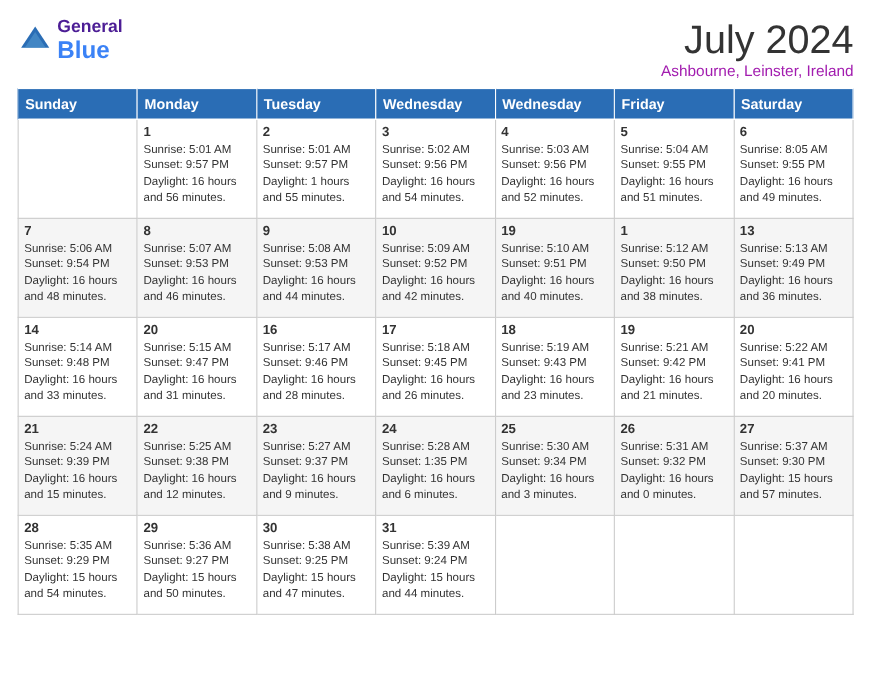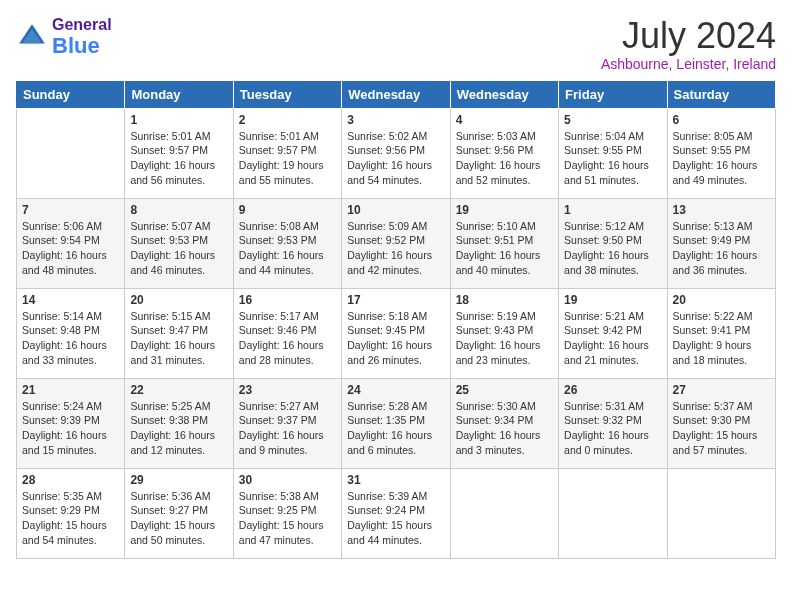--- a/index.html
+++ b/index.html
@@ -130,21 +130,21 @@
   </thead>
   <tbody id="calendar-body">
   <tr>
         <td class="empty"></td>
         <td>
           <span class="day-number">1</span>
           <div class="day-info"><span>Sunrise: 5:01 AM</span><br><span>Sunset: 9:57 PM</span><br><span>Daylight: 16 hours and 56 minutes.</span></div>
         </td>
         <td>
           <span class="day-number">2</span>
-          <div class="day-info"><span>Sunrise: 5:01 AM</span><br><span>Sunset: 9:57 PM</span><br><span>Daylight: 19 hours and 55 minutes.</span></div>
+          <div class="day-info"><span>Sunrise: 5:01 AM</span><br><span>Sunset: 9:57 PM</span><br><span>Daylight: 1 hours and 55 minutes.</span></div>
         </td>
         <td>
           <span class="day-number">3</span>
           <div class="day-info"><span>Sunrise: 5:02 AM</span><br><span>Sunset: 9:56 PM</span><br><span>Daylight: 16 hours and 54 minutes.</span></div>
         </td>
         <td>
           <span class="day-number">4</span>
           <div class="day-info"><span>Sunrise: 5:03 AM</span><br><span>Sunset: 9:56 PM</span><br><span>Daylight: 16 hours and 52 minutes.</span></div>
         </td>
         <td>
@@ -206,21 +206,21 @@
         <td>
           <span class="day-number">18</span>
           <div class="day-info"><span>Sunrise: 5:19 AM</span><br><span>Sunset: 9:43 PM</span><br><span>Daylight: 16 hours and 23 minutes.</span></div>
         </td>
         <td>
           <span class="day-number">19</span>
           <div class="day-info"><span>Sunrise: 5:21 AM</span><br><span>Sunset: 9:42 PM</span><br><span>Daylight: 16 hours and 21 minutes.</span></div>
         </td>
         <td>
           <span class="day-number">20</span>
-          <div class="day-info"><span>Sunrise: 5:22 AM</span><br><span>Sunset: 9:41 PM</span><br><span>Daylight: 9 hours and 18 minutes.</span></div>
+          <div class="day-info"><span>Sunrise: 5:22 AM</span><br><span>Sunset: 9:41 PM</span><br><span>Daylight: 16 hours and 20 minutes.</span></div>
         </td>
       </tr>
       <tr>
         <td>
           <span class="day-number">21</span>
           <div class="day-info"><span>Sunrise: 5:24 AM</span><br><span>Sunset: 9:39 PM</span><br><span>Daylight: 16 hours and 15 minutes.</span></div>
         </td>
         <td>
           <span class="day-number">22</span>
           <div class="day-info"><span>Sunrise: 5:25 AM</span><br><span>Sunset: 9:38 PM</span><br><span>Daylight: 16 hours and 12 minutes.</span></div>

